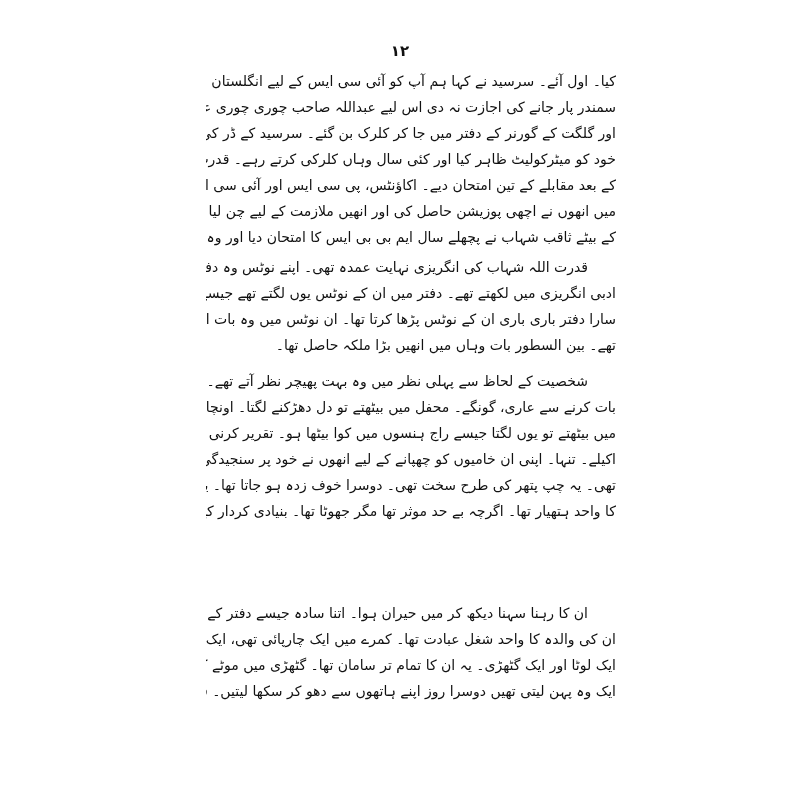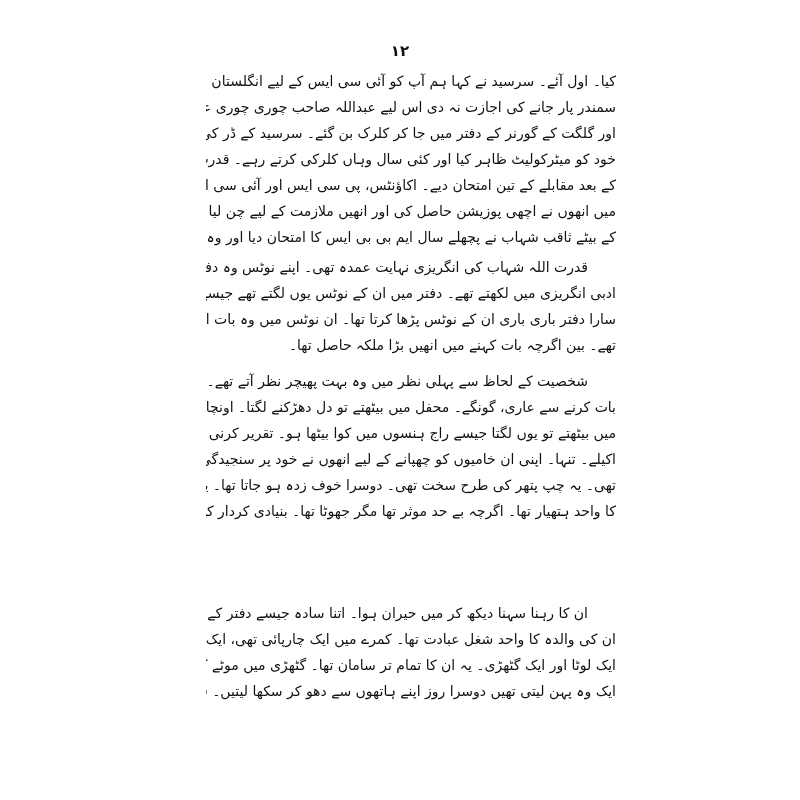--- a/index.html
+++ b/index.html
@@ -39,21 +39,21 @@
     <span class="line">خود کو میٹرکولیٹ ظاہر کیا اور کئی سال وہاں کلرکی کرتے رہے۔ قدرت اللہ نے ایم اے کرنے</span>
     <span class="line">کے بعد مقابلے کے تین امتحان دیے۔ اکاؤنٹس، پی سی ایس اور آئی سی ایس۔ تینوں امتحانوں</span>
     <span class="line">میں انھوں نے اچھی پوزیشن حاصل کی اور انھیں ملازمت کے لیے چن لیا گیا۔ قدرت اللہ شہاب</span>
     <span class="line last">کے بیٹے ثاقب شہاب نے پچھلے سال ایم بی بی ایس کا امتحان دیا اور وہ یونیورسٹی میں اول آئے۔</span>
   </div>
 
   <div class="text-block" style="top:254px;">
     <span class="line indent">قدرت اللہ شہاب کی انگریزی نہایت عمدہ تھی۔ اپنے نوٹس وہ دفتری انگریزی کی بجائے</span>
     <span class="line">ادبی انگریزی میں لکھتے تھے۔ دفتر میں ان کے نوٹس یوں لگتے تھے جیسے دیہاتنوں میں میم بیٹھی ہو۔</span>
     <span class="line">سارا دفتر باری باری ان کے نوٹس پڑھا کرتا تھا۔ ان نوٹس میں وہ بات الفاظ میں لائے بغیر کہہ جاتے</span>
-    <span class="line last">تھے۔ بین اگرچہ بات کہنے میں انھیں بڑا ملکہ حاصل تھا۔</span>
+    <span class="line last">تھے۔ بین السطور بات وہاں میں انھیں بڑا ملکہ حاصل تھا۔</span>
   </div>
 
   <div class="text-block" style="top:368px;">
     <span class="line indent">شخصیت کے لحاظ سے پہلی نظر میں وہ بہت پھیچر نظر آتے تھے۔ چھوٹا قد، گٹھا ہوا جسم،</span>
     <span class="line">بات کرنے سے عاری، گونگے۔ محفل میں بیٹھتے تو دل دھڑکنے لگتا۔ اونچائیوں سے خائف۔ بیوروکریٹس</span>
     <span class="line">میں بیٹھتے تو یوں لگتا جیسے راج ہنسوں میں کوا بیٹھا ہو۔ تقریر کرنی پڑ جاتی تو دل بیٹھ بیٹھ جاتا۔ ازلی</span>
     <span class="line">اکیلے۔ تنہا۔ اپنی ان خامیوں کو چھپانے کے لیے انھوں نے خود پر سنجیدگی بھری چپ طاری کر رکھی</span>
     <span class="line">تھی۔ یہ چپ پتھر کی طرح سخت تھی۔ دوسرا خوف زدہ ہو جاتا تھا۔ یہ چپ قدرت اللہ کے ہاتھ</span>
     <span class="line">کا واحد ہتھیار تھا۔ اگرچہ بے حد موثر تھا مگر جھوٹا تھا۔ بنیادی کردار کے لحاظ سے قدرت اللہ نہ تو پتھر</span>
   </div>

